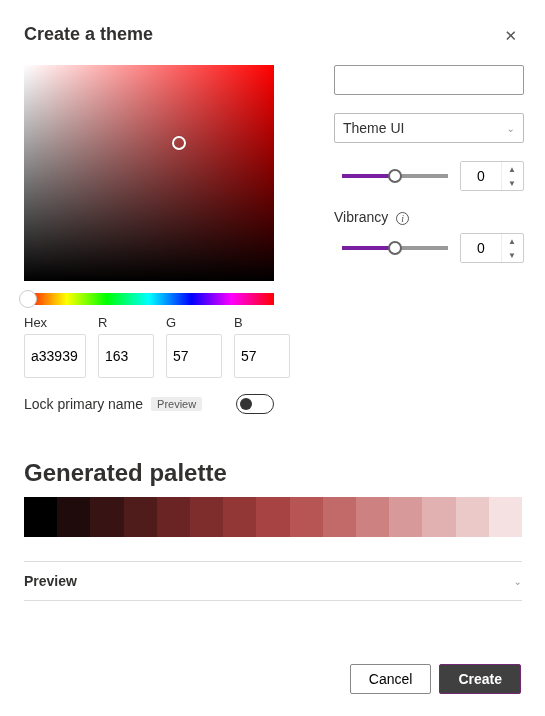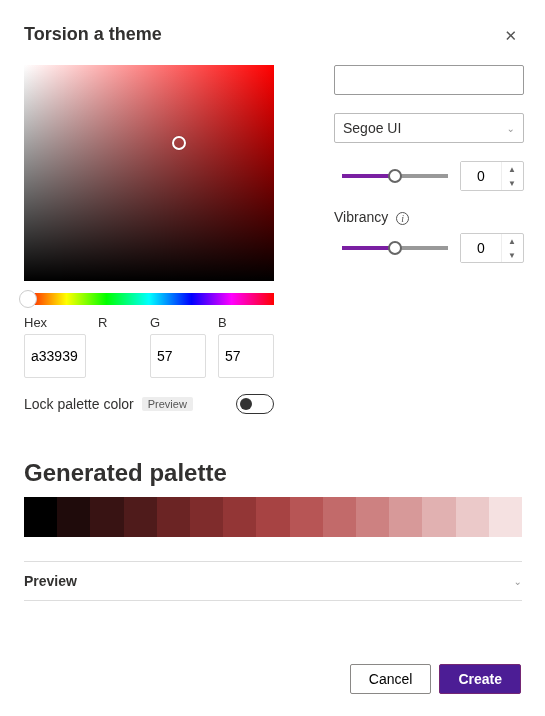--- a/index.html
+++ b/index.html
@@ -113,74 +113,75 @@
   }
   .accordion-title { font-weight: 600; }
   .footer {
     position: absolute; bottom: 22px; right: 24px; display: flex; gap: 8px;
   }
   .btn {
     height: 30px; padding: 0 18px; font-size: 14px; font-family: inherit;
     border-radius: 2px; cursor: pointer;
   }
   .btn-secondary { background: #fff; border: 1px solid #8a8886; }
-  .btn-primary { background: #4c1d95; color: #fff; border: 1px solid #742774; font-weight:600; }
+  .btn-primary { background: #404040; color: #fff; border: 1px solid #742774; font-weight:600; }
 </style>
 </head>
 <body>
 
 <div class="header">
-  <h1 class="title">Torsion a theme</h1>
+  <h1 class="title">Create a theme</h1>
   <div class="close">✕</div>
 </div>
 
 <div class="main">
   <div class="left">
     <div class="sv-panel">
       <div class="sv-cursor" id="sv-cursor" style="left: 62%; top: 36%;"></div>
     </div>
     <div class="hue-strip">
       <div class="hue-cursor"></div>
     </div>
 
     <div class="num-row">
       <div class="num-col hex-col">
         <label>Hex</label>
         <input value="a33939" style="">
       </div>
       <div class="num-col rgb-col">
         <label>R</label>
+        <input value="163" style="">
       </div>
       <div class="num-col rgb-col">
         <label>G</label>
         <input value="57" style="">
       </div>
       <div class="num-col rgb-col">
         <label>B</label>
         <input value="57" style="">
       </div>
     </div>
 
     <div class="lock-row">
-      <span>Lock palette color</span>
+      <span>Lock primary name</span>
       <span class="badge">Preview</span>
       <div class="toggle">
         <div class="toggle-knob"></div>
       </div>
     </div>
   </div>
 
   <div class="right">
     <div class="field">
       <input class="text-input" value="" style="">
     </div>
 
     <div class="field">
       <div class="select">
-        <span>Segoe UI</span>
+        <span>Theme UI</span>
         <span class="chev">⌄</span>
       </div>
     </div>
 
     <div class="field">
       <div class="slider-row">
         <div class="slider">
           <div class="slider-thumb"></div>
         </div>
         <div class="spinner">

